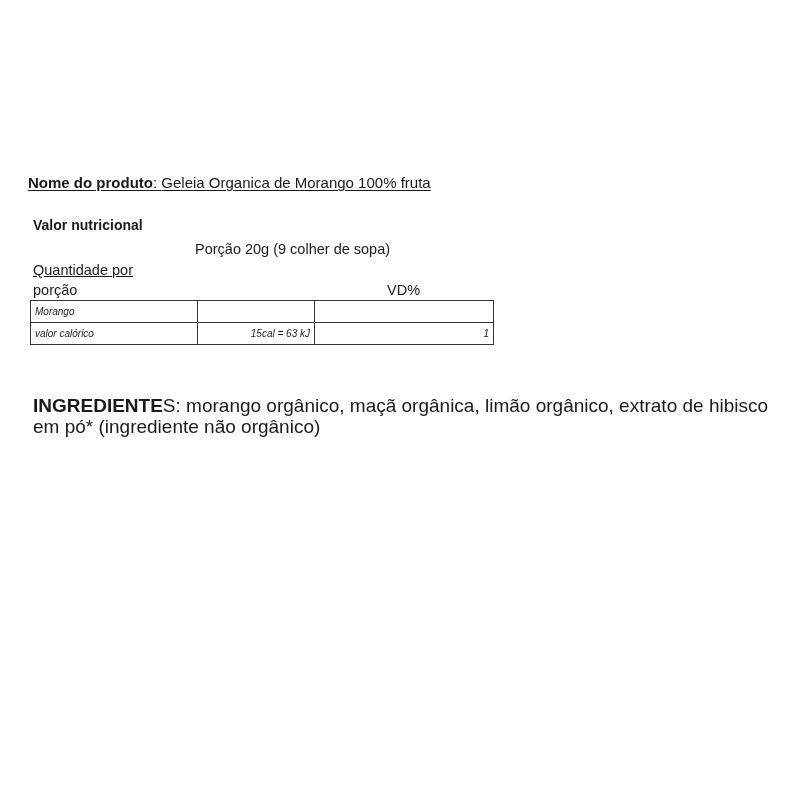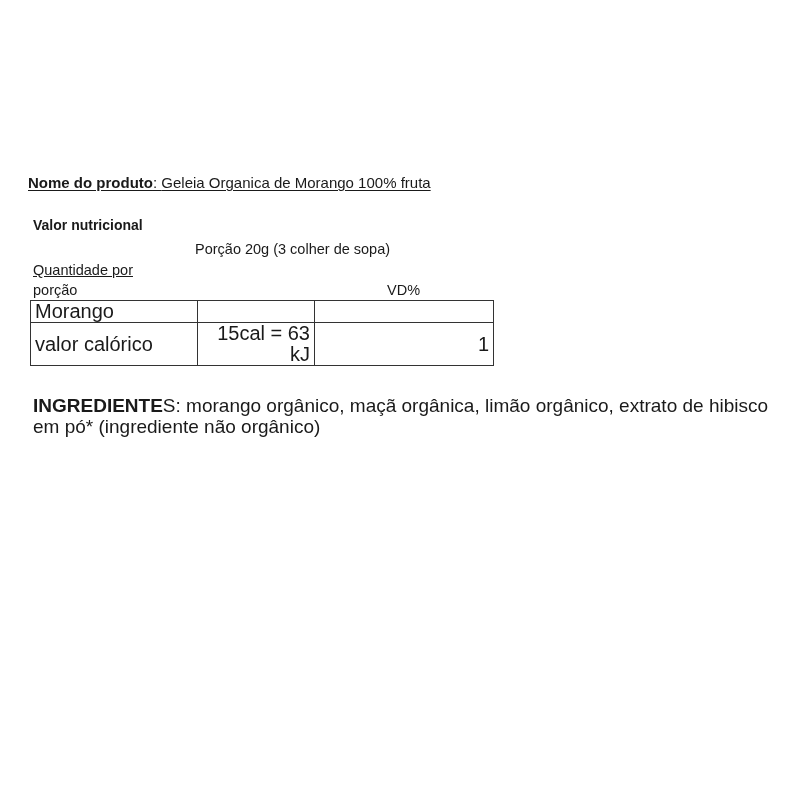--- a/index.html
+++ b/index.html
@@ -49,21 +49,22 @@
     .vd-header {
       left: 387px;
       top: 282px;
     }
 
     table.nutri {
       position: absolute;
       left: 30px;
       top: 300px;
       border-collapse: collapse;
-      font-size: 20px;
+      font-size: 10px;
+      font-style: italic;
     }
     table.nutri td {
       border: 1.3px solid #333;
       height: 21px;
       padding: 0 4px;
       line-height: 21px;
       vertical-align: middle;
     }
     table.nutri td.c1 { width: 158px; }
     table.nutri td.c2 { width: 108px; text-align: right; }
@@ -81,21 +82,21 @@
     .ingredients .lbl { font-weight: bold; }
   </style>
 </head>
 <body>
 
 <div class="abs product-line">
   <span class="label">Nome do produto</span><span>: </span><span>Geleia Organica de Morango 100% fruta</span>
 </div>
 
 <div class="abs nutri-title">Valor nutricional</div>
-<div class="abs portion">Porção 20g (3 colher de sopa)</div>
+<div class="abs portion">Porção 20g (9 colher de sopa)</div>
 <div class="abs qty-label-1">Quantidade por</div>
 <div class="abs qty-label-2">porção</div>
 <div class="abs vd-header">VD%</div>
 
 <table class="nutri">
   <tbody>
     <tr>
       <td class="c1">Morango</td>
       <td class="c2"></td>
       <td class="c3"></td>

